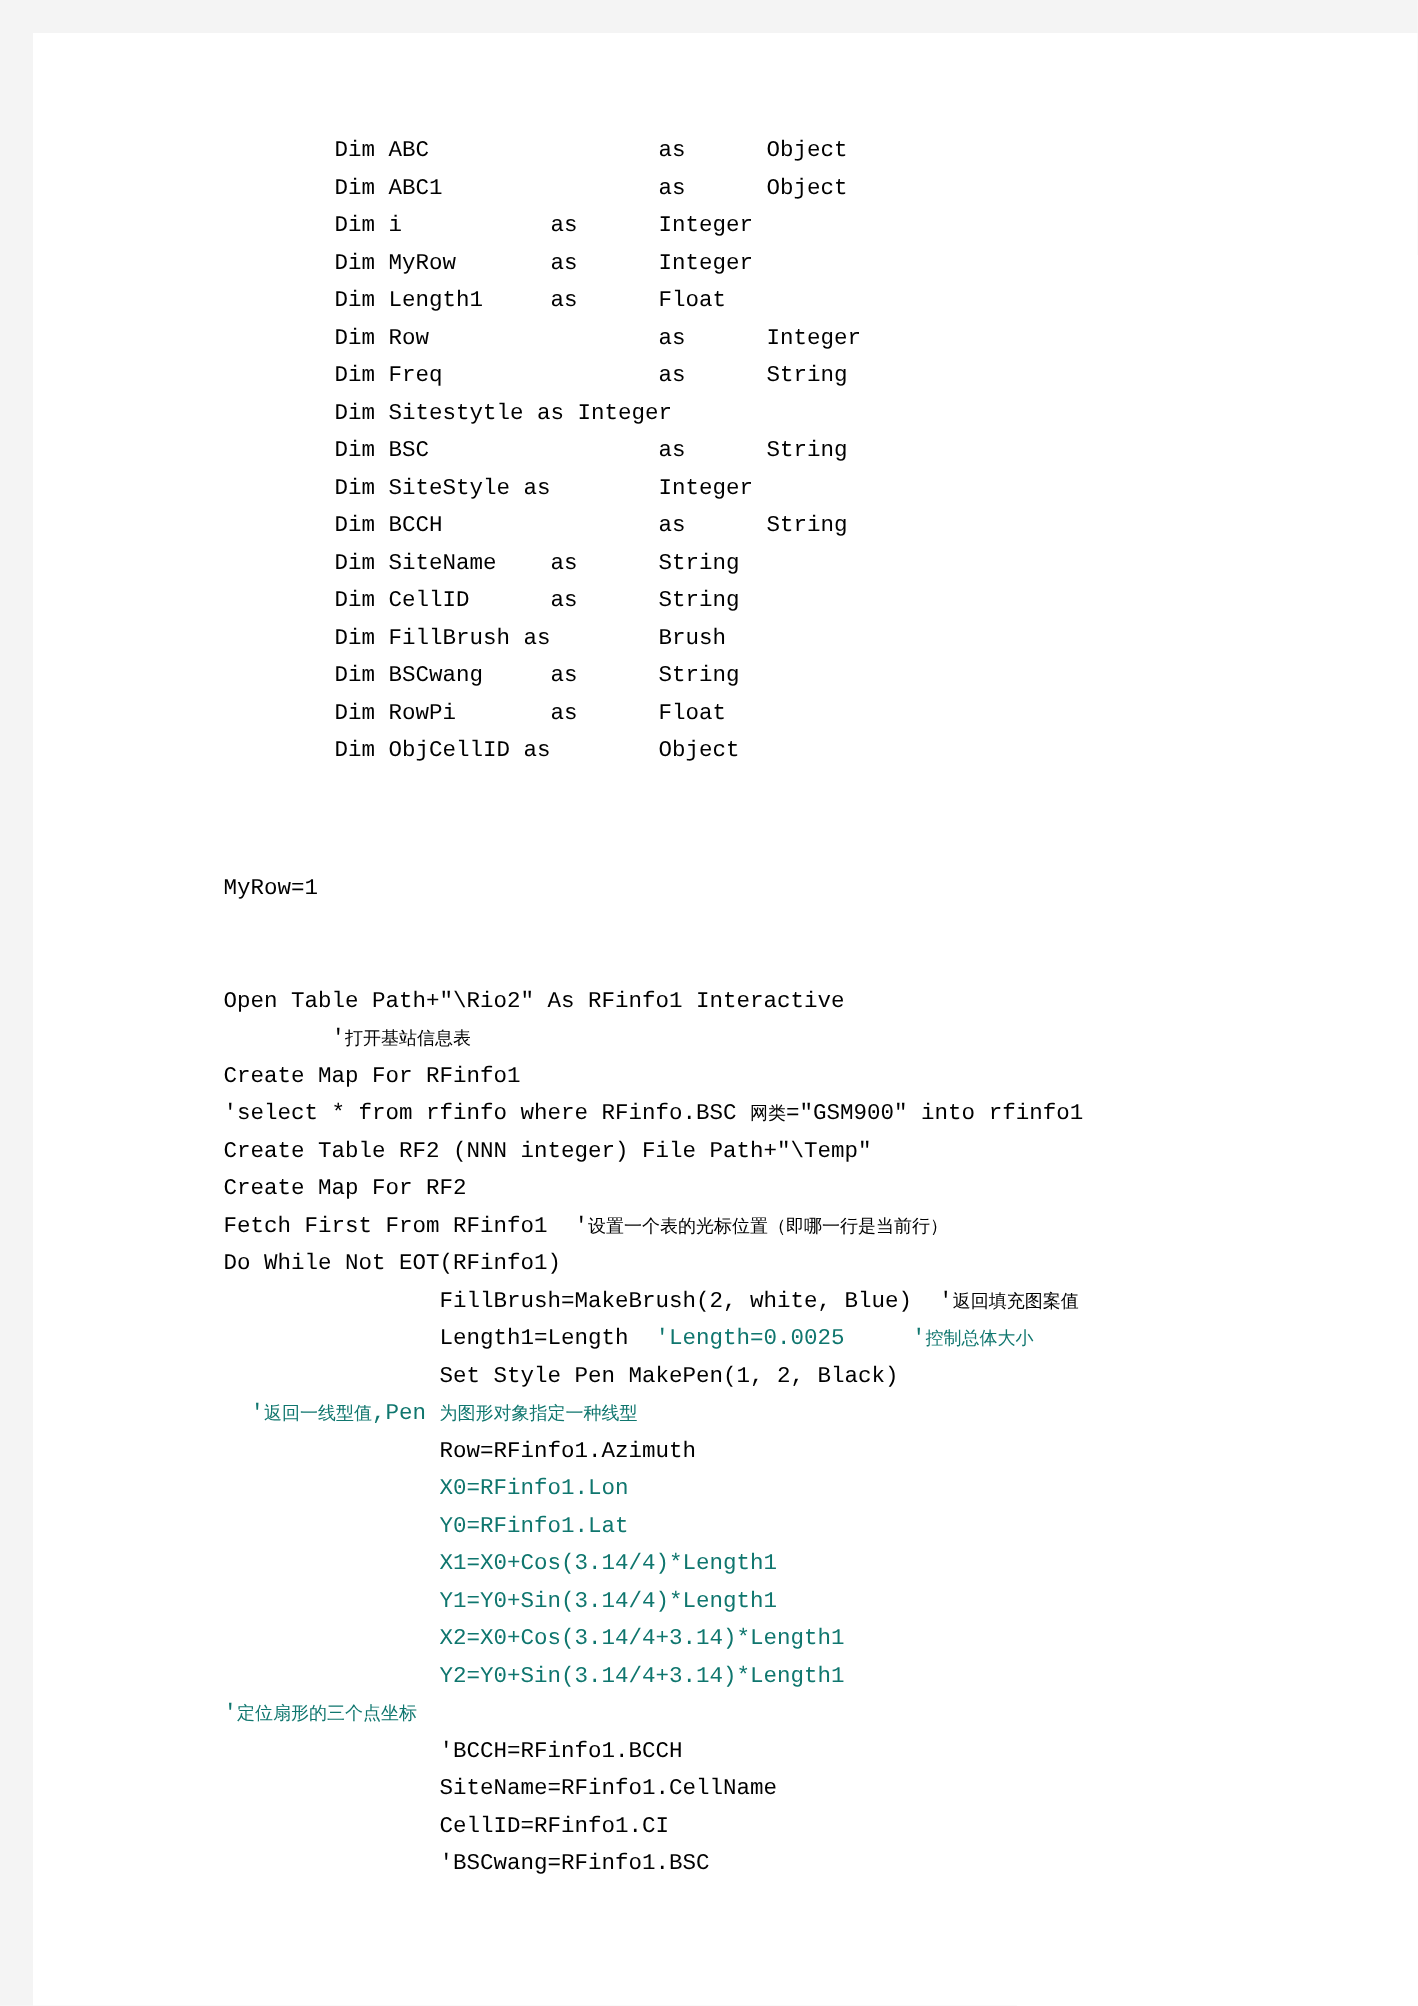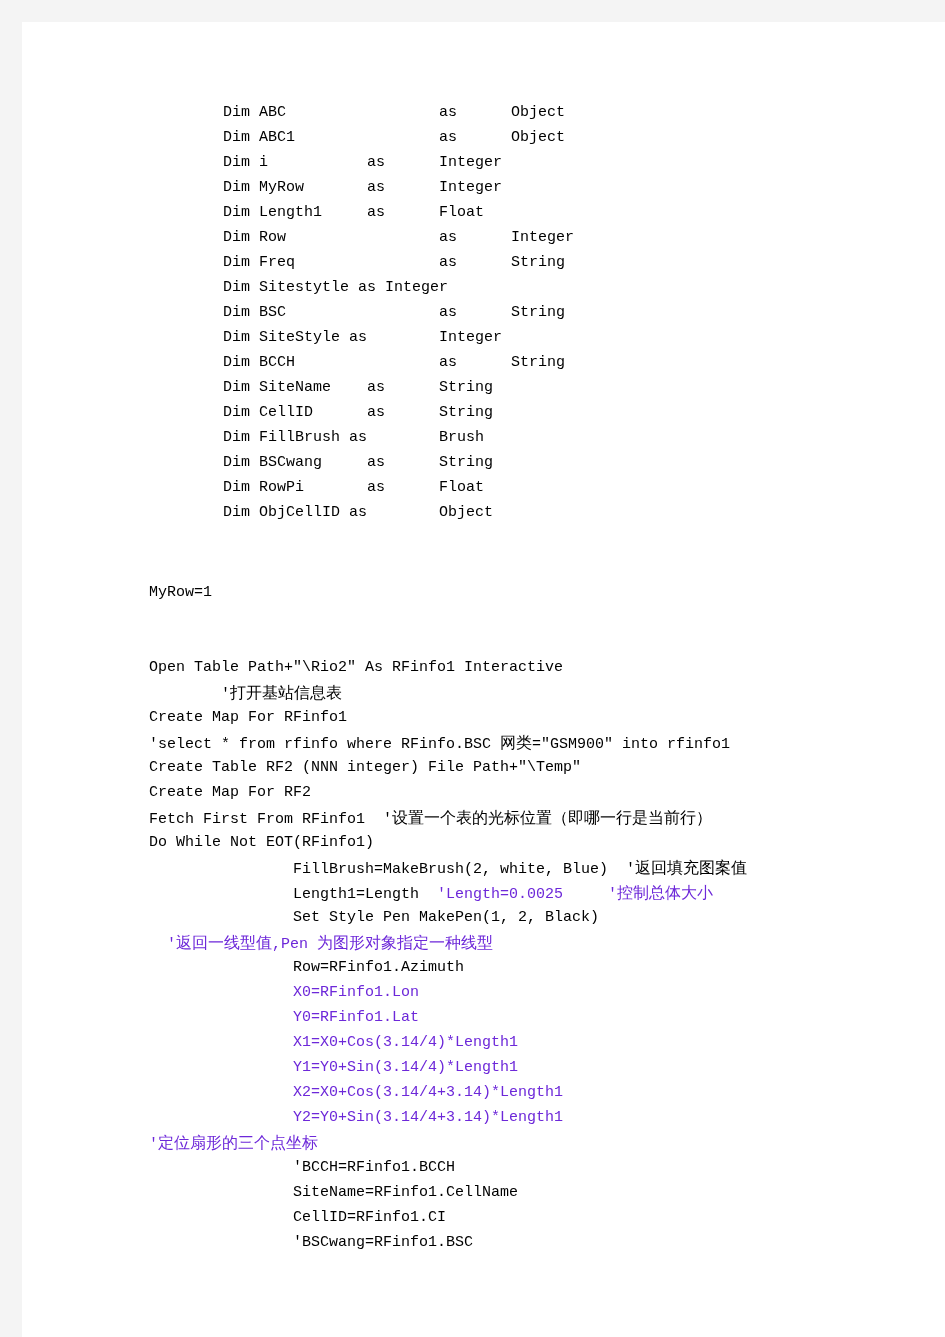--- a/index.html
+++ b/index.html
@@ -27,38 +27,38 @@
     white-space: pre;
     font-family: "Liberation Mono", "DejaVu Sans Mono", monospace;
     font-size: 15px;
     line-height: 25px;
     color: #000000;
     letter-spacing: 0px;
   }
   
   #dim-block {
     left: 201px;
-    top: 78px;
+    top: 66px;
   }
   
   #body-block {
     left: 127px;
     top: 558px;
   }
   .ln {
     display: block;
     height: 25px;
     white-space: pre;
   }
   .red {
-    color: #6d28d9;
+    color: #0f766e;
   }
   .cjk {
     font-family: "DejaVu Sans", "Liberation Sans", sans-serif;
-    font-size: 16px;
+    font-size: 12px;
   }
 </style>
 </head>
 <body>
 
 <div id="page">
 
   <div class="code-block" id="dim-block"><span class="ln">Dim ABC                 as      Object</span><span class="ln">Dim ABC1                as      Object</span><span class="ln">Dim i           as      Integer</span><span class="ln">Dim MyRow       as      Integer</span><span class="ln">Dim Length1     as      Float</span><span class="ln">Dim Row                 as      Integer</span><span class="ln">Dim Freq                as      String</span><span class="ln">Dim Sitestytle as Integer</span><span class="ln">Dim BSC                 as      String</span><span class="ln">Dim SiteStyle as        Integer</span><span class="ln">Dim BCCH                as      String</span><span class="ln">Dim SiteName    as      String</span><span class="ln">Dim CellID      as      String</span><span class="ln">Dim FillBrush as        Brush</span><span class="ln">Dim BSCwang     as      String</span><span class="ln">Dim RowPi       as      Float</span><span class="ln">Dim ObjCellID as        Object</span></div>
 
   <div class="code-block" id="body-block"><span class="ln"><span>MyRow=1</span></span><span class="ln">&nbsp;</span><span class="ln">&nbsp;</span><span class="ln"><span>Open Table Path+"\Rio2" As RFinfo1 Interactive</span></span><span class="ln"><span>        '</span><span class="cjk">打开基站信息表</span></span><span class="ln"><span>Create Map For RFinfo1</span></span><span class="ln"><span>'select * from rfinfo where RFinfo.BSC </span><span class="cjk">网类</span><span>="GSM900" into rfinfo1</span></span><span class="ln"><span>Create Table RF2 (NNN integer) File Path+"\Temp"</span></span><span class="ln"><span>Create Map For RF2</span></span><span class="ln"><span>Fetch First From RFinfo1  '</span><span class="cjk">设置一个表的光标位置（即哪一行是当前行）</span></span><span class="ln"><span>Do While Not EOT(RFinfo1)</span></span><span class="ln"><span>                FillBrush=MakeBrush(2, white, Blue)  '</span><span class="cjk">返回填充图案值</span></span><span class="ln"><span>                Length1=Length  </span><span class="red">'Length=0.0025     '</span><span class="cjk red">控制总体大小</span></span><span class="ln"><span>                Set Style Pen MakePen(1, 2, Black)</span></span><span class="ln"><span class="red">  '</span><span class="cjk red">返回一线型值</span><span class="red">,Pen </span><span class="cjk red">为图形对象指定一种线型</span></span><span class="ln"><span>                Row=RFinfo1.Azimuth</span></span><span class="ln"><span class="red">                X0=RFinfo1.Lon</span></span><span class="ln"><span class="red">                Y0=RFinfo1.Lat</span></span><span class="ln"><span class="red">                X1=X0+Cos(3.14/4)*Length1</span></span><span class="ln"><span class="red">                Y1=Y0+Sin(3.14/4)*Length1</span></span><span class="ln"><span class="red">                X2=X0+Cos(3.14/4+3.14)*Length1</span></span><span class="ln"><span class="red">                Y2=Y0+Sin(3.14/4+3.14)*Length1</span></span><span class="ln"><span class="red">'</span><span class="cjk red">定位扇形的三个点坐标</span></span><span class="ln"><span>                'BCCH=RFinfo1.BCCH</span></span><span class="ln"><span>                SiteName=RFinfo1.CellName</span></span><span class="ln"><span>                CellID=RFinfo1.CI</span></span><span class="ln"><span>                'BSCwang=RFinfo1.BSC</span></span></div>

